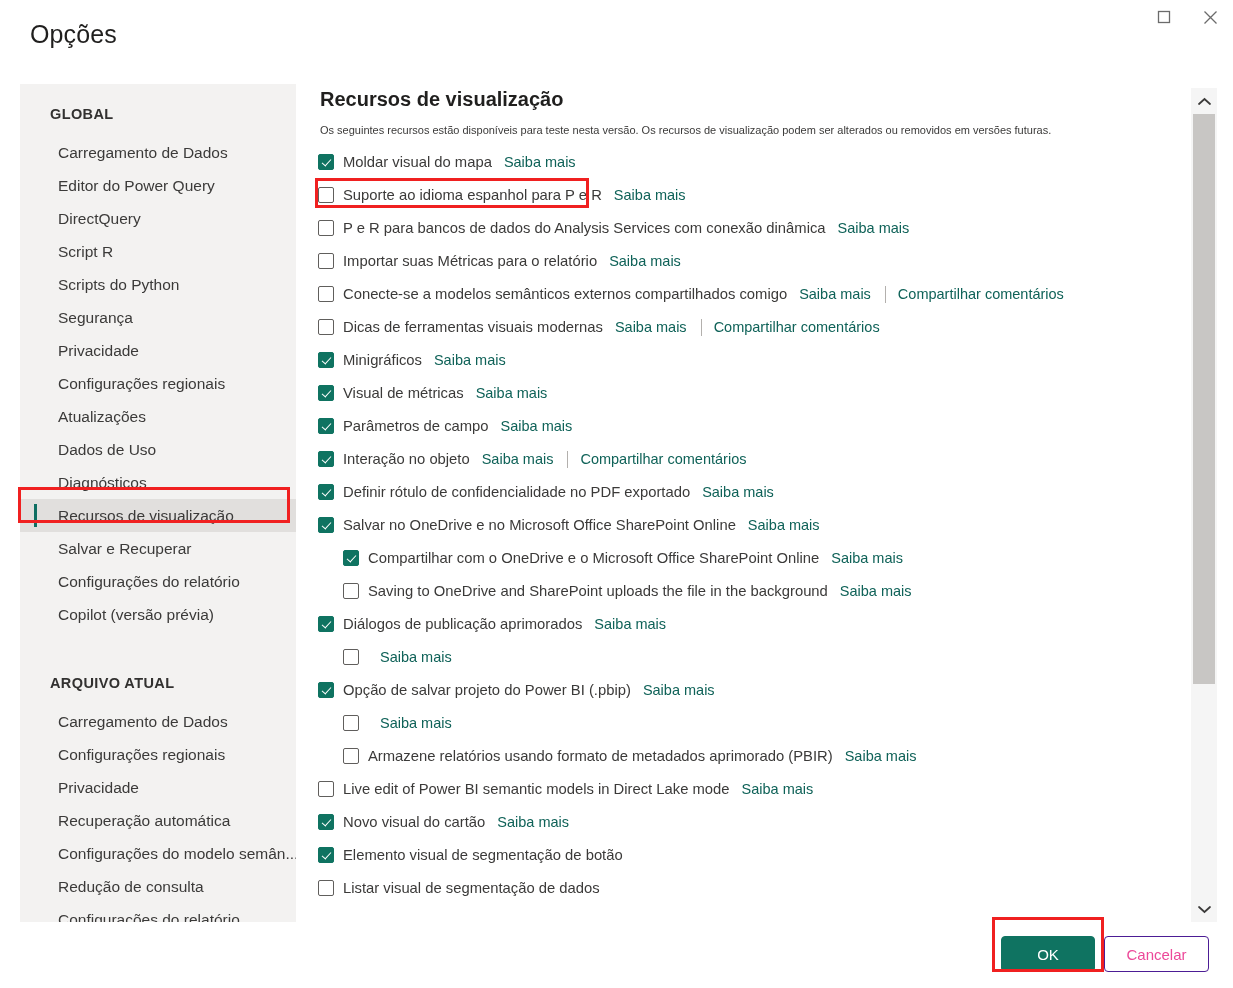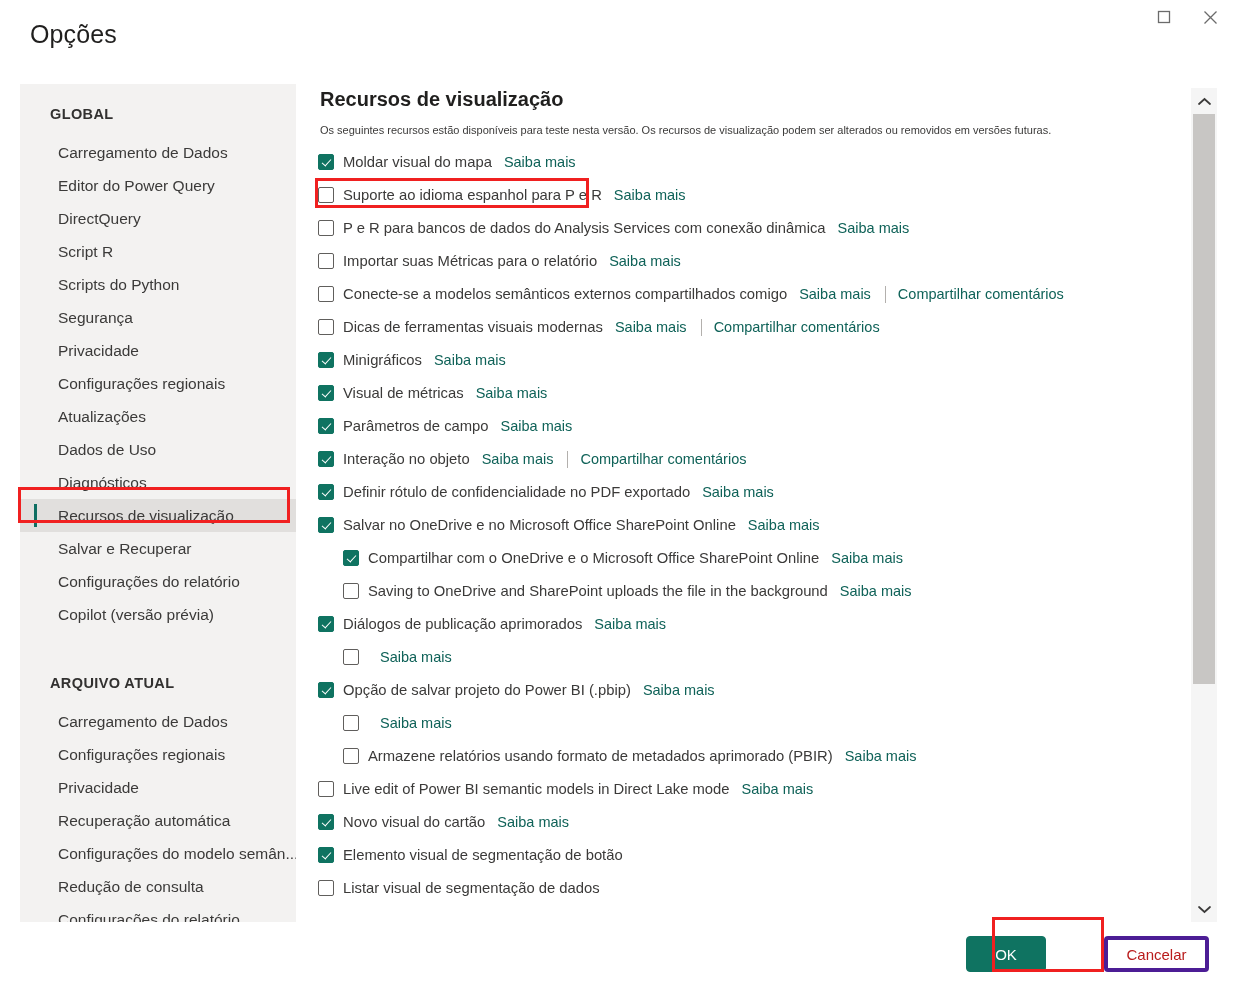--- a/index.html
+++ b/index.html
@@ -184,32 +184,32 @@
   }
   .btn {
     position: absolute;
     height: 36px;
     border-radius: 4px;
     font-size: 15px;
     display: flex; align-items: center; justify-content: center;
     cursor: pointer;
   }
   .btn-ok {
-    left: 966px; top: 12px;
-    width: 80px;
+    left: 1001px; top: 12px;
+    width: 94px;
     background: #0f7361;
     color: #ffffff;
     border: 1px solid #0f7361;
   }
   .btn-cancel {
     left: 1104px; top: 12px;
     width: 105px;
     background: #ffffff;
-    color: #b91c1c;
-    border: 4px solid #4c1d95;
+    color: #ec4899;
+    border: 1px solid #4c1d95;
   }
 </style>
 </head>
 <body>
 
 <div class="window">
 
   <div class="titlebar">
     <div class="dialog-title">Opções</div>
     <div class="win-controls">

